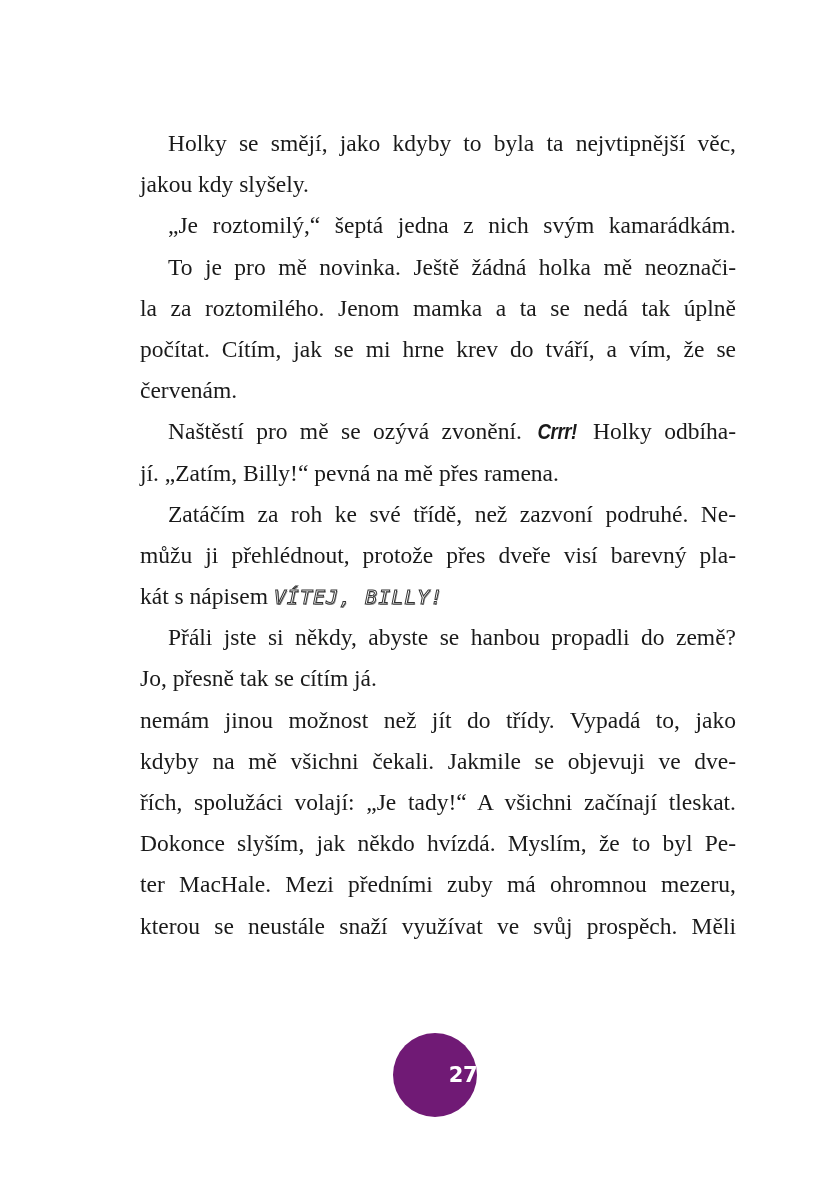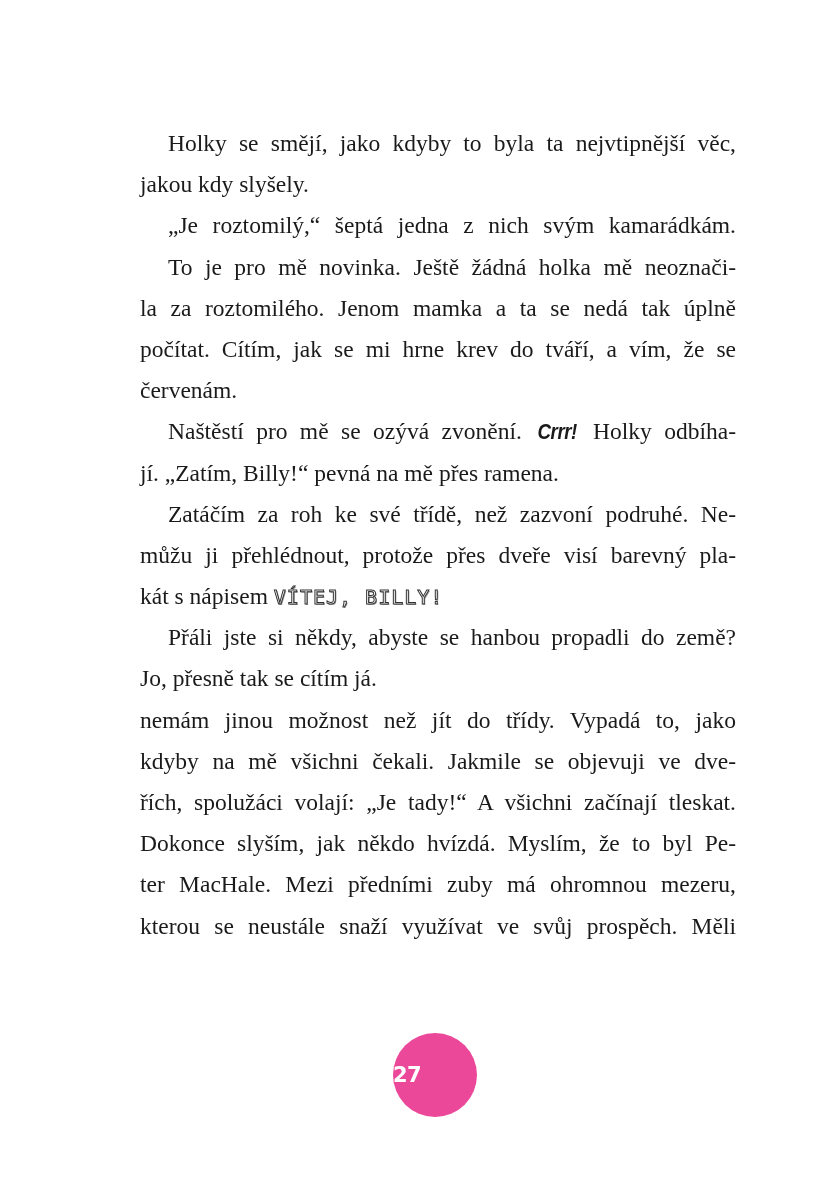--- a/index.html
+++ b/index.html
@@ -16,25 +16,26 @@
   .sfx {
     font-family: "Liberation Sans", "DejaVu Sans", sans-serif;
     font-weight: bold; font-style: italic; font-size: 22px;
     letter-spacing: -0.5px; transform: scaleX(0.85); display: inline-block;
   }
   .sign {
     font-family: "DejaVu Sans Mono", "Liberation Mono", monospace;
     font-size: 20px; color: #fff;
     -webkit-text-stroke: 1px #333; letter-spacing: 1px;
     text-shadow: 1px 1px 0 #999;
+    font-style: italic;
   }
   .page-number {
     position: absolute; left: 377px; top: 1033px; width: 84px; height: 84px;
-    border-radius: 50%; background: #ec4899;
-    display: flex; align-items: center; justify-content: flex-start;
+    border-radius: 50%; background: #701a75;
+    display: flex; align-items: center; justify-content: flex-end;
   }
   .page-number span {
     color: #fff; font-family: "DejaVu Sans", "Liberation Sans", sans-serif;
     font-weight: bold; font-size: 21px; letter-spacing: -0.5px;
   }
 </style>
 </head>
 <body>
 
 <div class="page">

